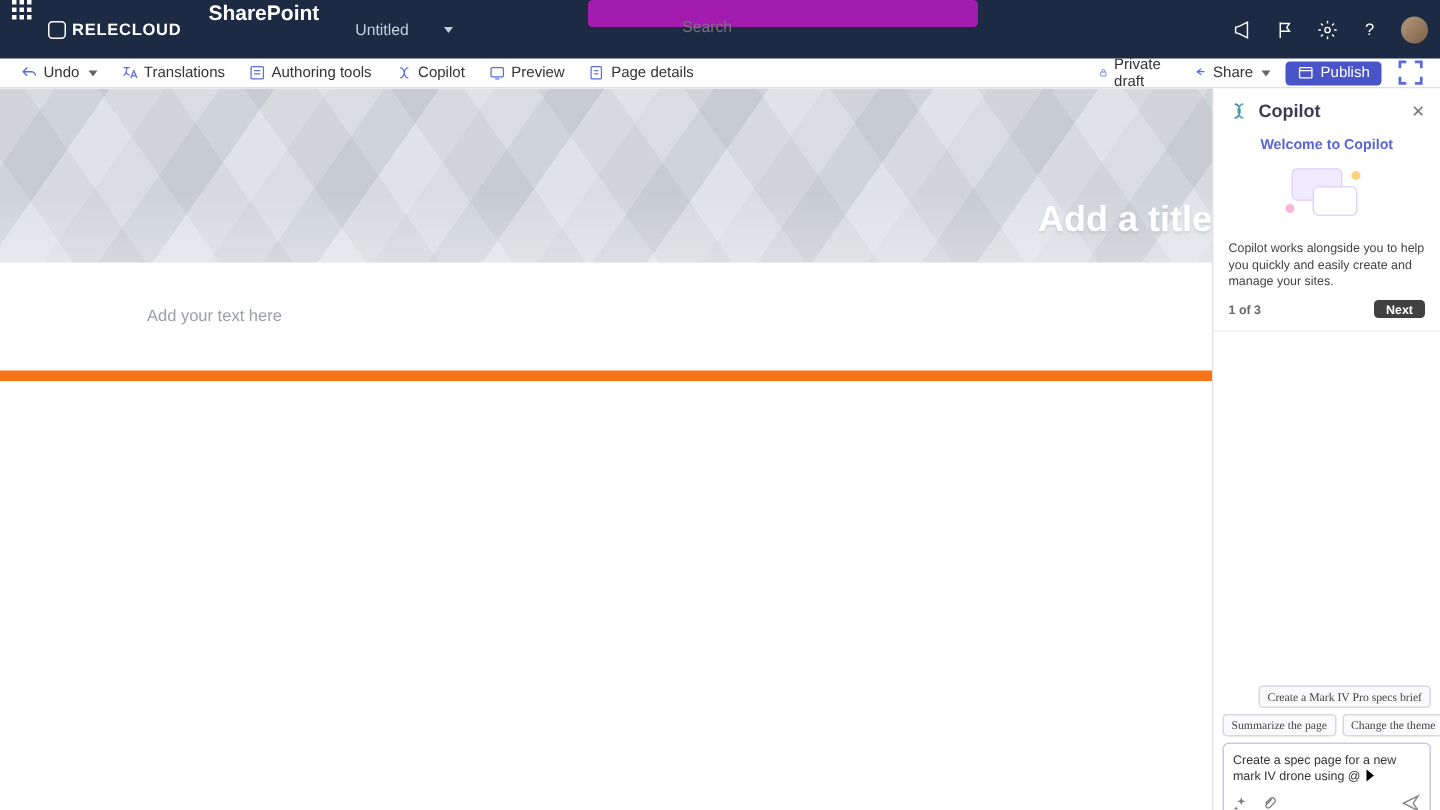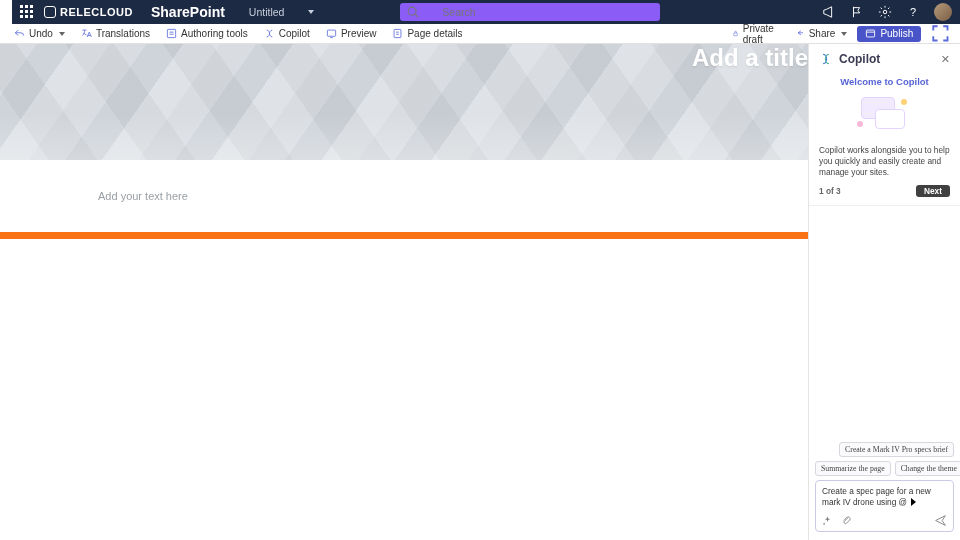--- a/index.html
+++ b/index.html
@@ -1,32 +1,32 @@
 <!DOCTYPE html>
 <html><head>
 <meta charset="utf-8">
 <style>
   * { box-sizing: border-box; margin: 0; padding: 0; font-family: "Segoe UI", Arial, sans-serif; }
   html, body { width: 960px; height: 540px; overflow: hidden; background: #fff; }
 
   
   .header {
-    height: 24px; background: #1c2a44; display: flex; align-items: center;
-    color: #fff; font-size: 11px; padding: 0 8px; gap: 10px; margin-left: 12px;
+    height: 39px; background: #1c2a44; display: flex; 
+    color: #fff; font-size: 11px; padding: 0 8px; gap: 10px;
   }
   .waffle { width:14px; height:14px; display:grid; grid-template-columns:repeat(3,3px); grid-auto-rows:3px; gap:2px; }
   .waffle span { background:#fff; }
   .brand { display:flex; align-items:center; gap:4px; font-weight:700; letter-spacing:.5px; font-size:11px;}
   .brand-logo { width:12px;height:12px;border:1.5px solid #fff;border-radius:3px;position:relative;}
   .sharepoint { font-weight:600; font-size:14px; margin-left:8px;}
   .untitled-wrap { display:flex; align-items:center; gap:24px; margin-left:14px; color:#c7cedb; font-size:10.5px;}
   .chev-down { width:0;height:0;border-left:3px solid transparent;border-right:3px solid transparent;border-top:4px solid #c7cedb;}
   .searchbox {
-    margin-left:auto; margin-right:auto; width:260px; height:18px; background:#8b5cf6; border-radius:3px;
-    display:flex; align-items:center; padding:0 6px; gap:22px; color:#666;
+    margin-left:auto; margin-right:auto; width:260px; height:18px; background:#a21caf; border-radius:3px;
+    display:flex; align-items:center; padding:0 6px; gap:12px; color:#666;flex-direction:column;
   }
   .searchbox input { border:none; outline:none; flex:1; font-size:10.5px; background:transparent; }
   .hdr-right { margin-left:auto; display:flex; align-items:center; gap:14px; }
   .icon { width:14px; height:14px; display:inline-flex; align-items:center; justify-content:center; }
   .avatar { width:18px;height:18px;border-radius:50%; background:linear-gradient(135deg,#b59a7a,#7a5f46); }
 
   
   .toolbar {
     height:20px; border-bottom:1px solid #e1e1e1; display:flex; align-items:center;
     font-size:10px; color:#333; padding:0 8px; gap:4px;
@@ -43,21 +43,21 @@
   .workspace { display:flex; height:calc(540px - 24px - 20px); }
   .canvas { flex:1; display:flex; flex-direction:column; overflow:hidden; }
 
   .hero {
     height:116px; position:relative; color:#fff;
     background:
       linear-gradient(to bottom, rgba(255,255,255,0) 0%, rgba(255,255,255,0) 60%, rgba(255,255,255,.25) 100%),
       repeating-linear-gradient(125deg, #d9dde2 0 30px, #cfd4da 30px 60px, #dfe3e7 60px 90px),
       repeating-linear-gradient(55deg, rgba(255,255,255,.15) 0 40px, rgba(0,0,0,.04) 40px 80px);
     background-blend-mode: normal, multiply, normal;
-    display:flex; flex-direction:row; justify-content:flex-end; padding:0 0 14px 98px;
+    display:flex; flex-direction:column; justify-content:flex-end; padding:0 0 14px 98px;text-align:right;
   }
   .hero-title { font-size:24px; font-weight:600; color:#fff; text-shadow:0 1px 2px rgba(0,0,0,.1); }
   .author-row { display:flex; align-items:center; gap:8px; margin-top:10px; font-size:10px; color:#fff;}
   .author-ava { width:18px;height:18px;border-radius:50%;background:radial-gradient(circle at 35% 30%, #e8c7a7, #8a593b);}
 
   .body-block { padding:30px 98px; font-size:11px; color:#9aa0a6; border-bottom:7px solid #f97316;}
 
   
   .copilot {
     width:152px; border-left:1px solid #e4e4e4; display:flex; flex-direction:column;

